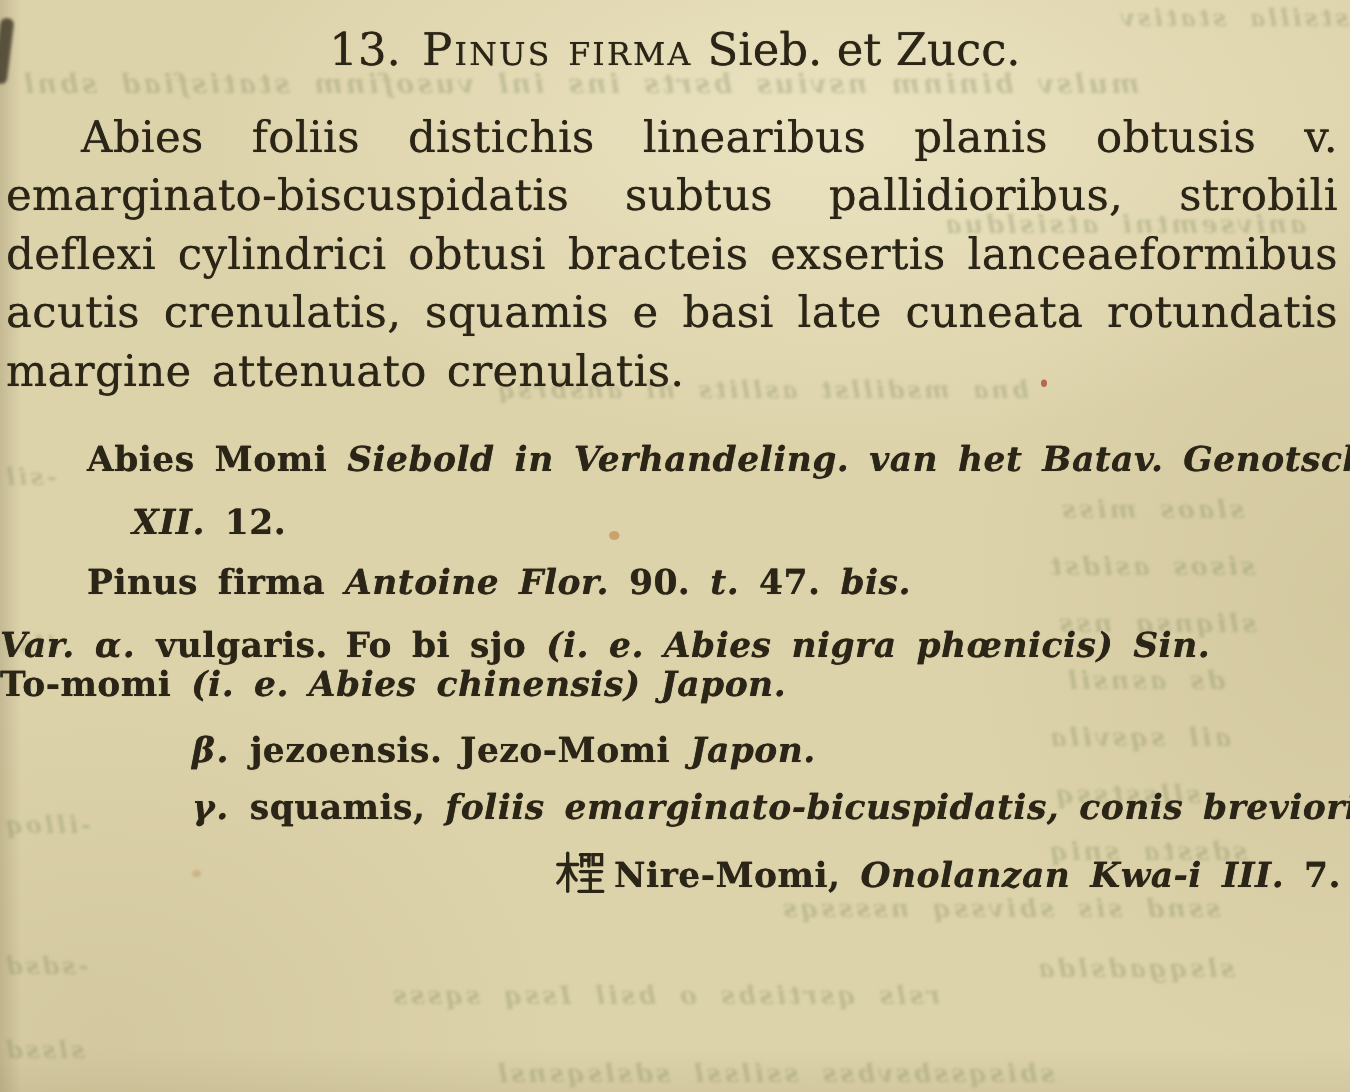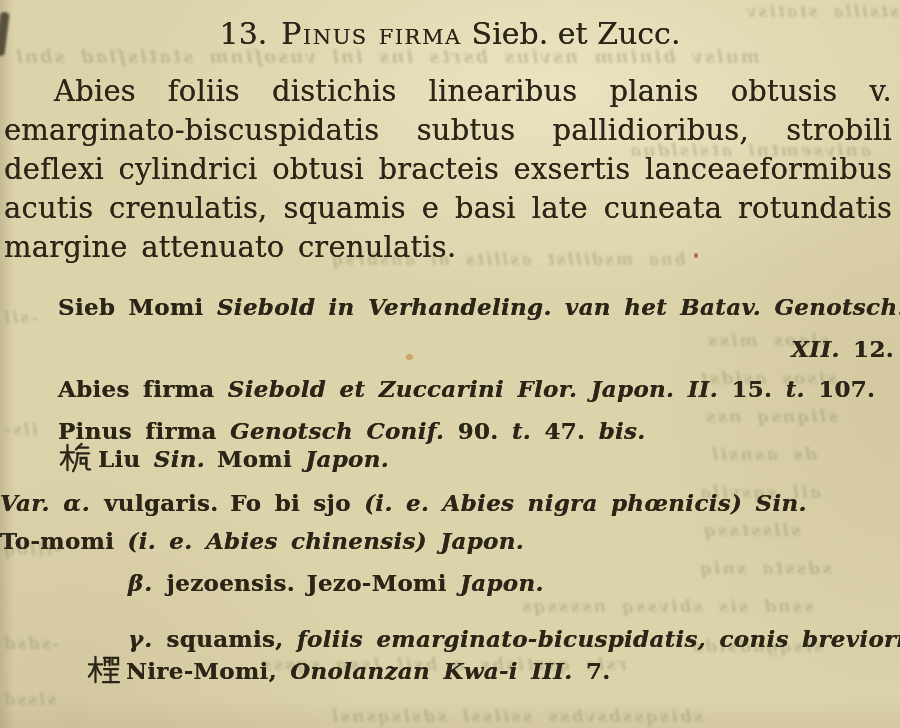--- a/index.html
+++ b/index.html
@@ -47,35 +47,35 @@
     text-align:justify;text-indent:50px;
     word-spacing:4px;letter-spacing:.2px;
   }
   .syn{
     position:absolute;top:292px;left:0;right:6px;
     font-size:23px;font-weight:bold;line-height:30px;
     word-spacing:5px;letter-spacing:.3px;
   }
   .syn-line{white-space:nowrap;}
   .syn-line:nth-child(1){margin-bottom:12px;}
-  .syn-line:nth-child(2){margin-bottom:10px;text-align:right;}
+  .syn-line:nth-child(2){margin-bottom:10px;}
   .syn-line:nth-child(3){margin-bottom:12px;}
   .syn-line:nth-child(4){margin-bottom:-4px;}
   .syn-line:nth-child(5){margin-bottom:14px;}
   .syn-line:nth-child(6){margin-bottom:8px;}
   .syn-line:nth-child(7){margin-bottom:12px;}
   .syn-line:nth-child(8){margin-bottom:26px;}
   .syn-line:nth-child(9){margin-bottom:0px;}
   .syn-line:nth-child(10){margin-bottom:13px;}
   .ind-1{margin-left:58px;}
   .ind-2{margin-left:88px;}
   .ind-v{}
   .ind-3{}
   .ind-4{margin-left:128px;}
-  .ind-5{margin-left:86px;}
+  .ind-5{margin-left:86px;text-align:right;}
   .rb{font-style:normal;}
   .ib{font-style:italic;}
   .gk{font-style:italic;letter-spacing:1px;}
   .kanji{display:inline-block;width:34px;height:32px;vertical-align:-7px;margin-right:6px;}
   .kanji svg{width:34px;height:32px;}
   .kanji path{stroke:#2b2517;stroke-width:2.4;stroke-linecap:round;fill:none;}
   
   .edge-mark{
     position:absolute;left:-2px;top:12px;width:9px;height:44px;
     background:#453e2c;border-radius:4px;transform:rotate(7deg);
@@ -121,38 +121,23 @@
   <div class="speck2"></div>
   <div class="speck3"></div>
 
   <h1 class="title ink">
     <span class="num">13.</span><span class="sc">Pinus firma</span><span>Sieb. et Zucc.</span>
   </h1>
 
   <p class="descr ink">Abies foliis distichis linearibus planis obtusis v. emarginato-biscuspidatis subtus pallidioribus, strobili deflexi cylindrici obtusi bracteis exsertis lanceaeformibus acutis crenulatis, squamis e basi late cuneata rotundatis margine attenuato crenulatis.</p>
 
   <div class="syn ink">
-      <div class="syn-line ind-1"><span class="rb">Sieb Momi </span><span class="ib">Siebold in Verhandeling. van het Batav. Genotsch.</span></div>
+      <div class="syn-line ind-1"><span class="rb">Abies Momi </span><span class="ib">Siebold in Verhandeling. van het Batav. Genotsch.</span></div>
       <div class="syn-line ind-2"><span class="ib">XII.</span><span class="rb"> 12.</span></div>
-      <div class="syn-line ind-1"><span class="rb">Abies firma </span><span class="ib">Siebold et Zuccarini Flor. Japon. II.</span><span class="rb"> 15. </span><span class="ib">t.</span><span class="rb"> 107.</span></div>
-      <div class="syn-line ind-1"><span class="rb">Pinus firma </span><span class="ib">Genotsch Conif.</span><span class="rb"> 90. </span><span class="ib">t.</span><span class="rb"> 47. </span><span class="ib">bis.</span></div>
-      <div class="syn-line ind-1"><span class="kanji">
-  <svg viewBox="0 0 34 34" aria-hidden="true">
-    <path d="M9 3 V30"></path>
-    <path d="M2 11 H16"></path>
-    <path d="M8 13 Q6 20 2 24"></path>
-    <path d="M10 13 Q12 19 15 22"></path>
-    <path d="M24 2 L18 8"></path>
-    <path d="M20 6 H31"></path>
-    <path d="M19 12 H32"></path>
-    <path d="M20 12 Q19 24 15 31"></path>
-    <path d="M23 17 H29 V23 H23 Z"></path>
-    <path d="M29 17 V26 Q29 30 33 29"></path>
-  </svg>
-</span><span class="rb">Liu </span><span class="ib">Sin.</span><span class="rb"> Momi </span><span class="ib">Japon.</span></div>
+      <div class="syn-line ind-1"><span class="rb">Pinus firma </span><span class="ib">Antoine Flor.</span><span class="rb"> 90. </span><span class="ib">t.</span><span class="rb"> 47. </span><span class="ib">bis.</span></div>
       <div class="syn-line ind-v"><span class="ib">Var. </span><span class="gk">α.</span><span class="rb"> vulgaris. Fo bi sjo </span><span class="ib">(i. e. Abies nigra phœnicis) Sin.</span></div>
       <div class="syn-line ind-3"><span class="rb">To-momi </span><span class="ib">(i. e. Abies chinensis) Japon.</span></div>
       <div class="syn-line ind-4"><span class="gk">β.</span><span class="rb"> jezoensis. Jezo-Momi </span><span class="ib">Japon.</span></div>
       <div class="syn-line ind-4"><span class="gk">γ.</span><span class="rb"> squamis, </span><span class="ib">foliis emarginato-bicuspidatis, conis brevioribus.</span></div>
       <div class="syn-line ind-5"><span class="kanji">
   <svg viewBox="0 0 34 34" aria-hidden="true">
     <path d="M9 3 V30"></path>
     <path d="M2 11 H16"></path>
     <path d="M8 13 Q6 20 2 24"></path>
     <path d="M10 13 Q12 19 15 22"></path>

